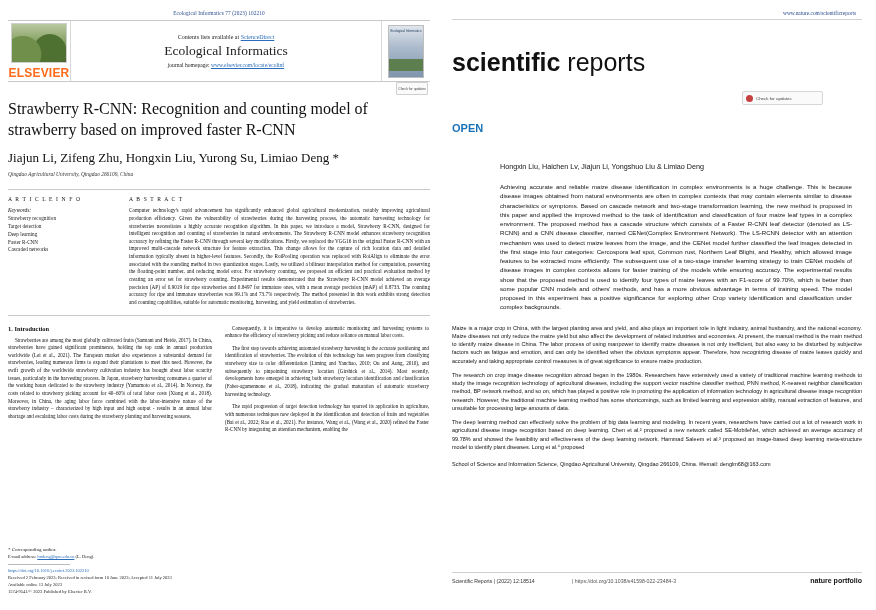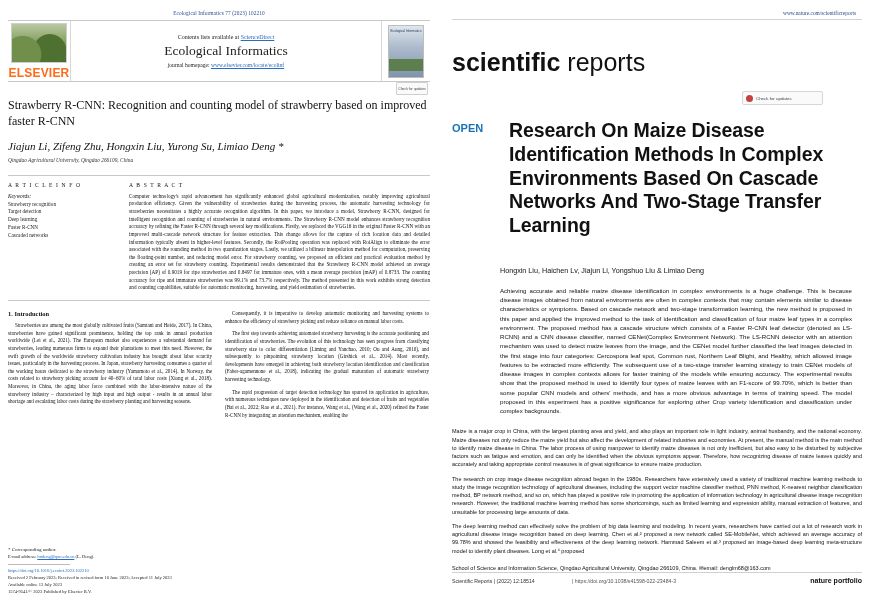--- a/index.html
+++ b/index.html
@@ -52,23 +52,23 @@
     font-family:"Liberation Sans", sans-serif;
   }
   .mh-cover .cv-band { position:absolute; left:0; right:0; bottom:6px; height:12px; background:#5d7f4f; }
   .crossmark {
     position:absolute; right:2px; top:74px; width:30px; height:11px;
     border:1px solid #cfcfcf; border-radius:1px; font-size:3.4px; color:#444;
     display:flex; align-items:center; justify-content:center;
     font-family:"Liberation Sans", sans-serif; background:#fafafa;
   }
   .art-title {
-    margin-top:16px; font-size:12px; line-height:1.32; color:#111;
-  }
-  .authors { margin-top:10px; font-size:11px; color:#111;font-style:italic; }
+    margin-top:16px; font-size:16px; line-height:1.32; color:#111;
+  }
+  .authors { margin-top:10px; font-size:13px; color:#111; }
   .affil { margin-top:5px; font-size:5.4px; color:#333; font-style:italic; }
   .rule { border-top:1px solid #c9c9c9; margin-top:12px; }
   .two-col { display:flex; gap:13px; margin-top:6px; }
   .col-info { width:108px; }
   .col-abs { flex:1; }
   .sec-head {
     font-size:5.6px; letter-spacing:1.1px; color:#111; font-family:"Liberation Serif", serif;
     margin-bottom:5px;
   }
   .kw-title { font-size:5.4px; font-style:italic; color:#111; margin-bottom:2px; }
@@ -97,21 +97,21 @@
     margin-top:28px; font-family:"Liberation Sans", sans-serif; font-size:25px; color:#111;
   }
   .r-brand b { font-weight:bold; }
   .r-brand span.reg { font-weight:normal; }
   .r-checkmark {
     margin-top:14px; margin-left:290px; width:76px; height:12px; border:1px solid #d6d6d6;
     border-radius:2px; background:#fafafa; display:flex; align-items:center; gap:3px;
     padding-left:3px; font-size:4.4px; color:#444; font-family:"Liberation Sans", sans-serif;
   }
   .r-check-dot { width:7px;height:7px;border-radius:50%;background:#c3423f; }
-  .r-titlewrap { display:flex; margin-top:14px; gap:17px; }
+  .r-titlewrap { display:flex; margin-top:14px; gap:24px; }
   .r-open { font-family:"Liberation Sans", sans-serif; font-size:11px; color:#1a73b7; font-weight:bold; padding-top:3px; width:40px; }
   .r-title {
     flex:1; font-family:"Liberation Sans", sans-serif; font-size:19.5px; line-height:1.22;
     color:#111; font-weight:bold; letter-spacing:-.1px;
   }
   .r-authors { margin-top:28px; margin-left:48px; font-family:"Liberation Sans", sans-serif; font-size:7.2px; color:#111; }
   .r-abs {
     margin-top:11px; margin-left:48px; width:352px; font-family:"Liberation Sans", sans-serif;
     font-size:6.1px; line-height:1.52; color:#111; text-align:justify;
   }
@@ -221,21 +221,20 @@
       <b>scientific</b><span class="reg"> reports</span>
     </div>
 
     <div class="r-checkmark">
       <span class="r-check-dot"></span>
       <span>Check for updates</span>
     </div>
 
     <div class="r-titlewrap">
       <div class="r-open">OPEN</div>
-      <div class="r-title">Research On Maize Disease Identification Methods In Complex Environments Based On Cascade Networks And Two-Stage Transfer Learning</div>
     </div>
 
     <div class="r-authors">Hongxin Liu, Haichen Lv, Jiajun Li, Yongshuo Liu &amp; Limiao Deng</div>
 
     <div class="r-abs">Achieving accurate and reliable maize disease identification in complex environments is a huge challenge. This is because disease images obtained from natural environments are often in complex contexts that may contain elements similar to disease characteristics or symptoms. Based on cascade network and two-stage transformation learning, the new method is proposed in this paper and applied the improved method to the task of identification and classification of four maize leaf types in a complex environment. The proposed method has a cascade structure which consists of a Faster R-CNN leaf detector (denoted as LS-RCNN) and a CNN disease classifier, named CENet(Complex Environment Network). The LS-RCNN detector with an attention mechanism was used to detect maize leaves from the image, and the CENet model further classified the leaf images detected in the first stage into four categories: Cercospora leaf spot, Common rust, Northern Leaf Blight, and Healthy, which allowed image features to be extracted more efficiently. The subsequent use of a two-stage transfer learning strategy to train CENet models of disease images in complex contexts allows for faster training of the models while ensuring accuracy. The experimental results show that the proposed method is used to identify four types of maize leaves with an F1-score of 99.70%, which is better than some popular CNN models and others' methods, and has a more obvious advantage in terms of training speed. The model proposed in this experiment has a positive significance for exploring other Crop variety identification and classification under complex backgrounds.</div>
 
     <div class="r-body">
       <p>Maize is a major crop in China, with the largest planting area and yield, and also plays an important role in light industry, animal husbandry, and the national economy. Maize diseases not only reduce the maize yield but also affect the development of related industries and economies. At present, the manual method is the main method to identify maize disease in China. The labor process of using manpower to identify maize diseases is not only inefficient, but also easy to be disturbed by subjective factors such as fatigue and emotion, and can only be identified when the obvious symptoms appear. Therefore, how recognizing disease of maize leaves quickly and accurately and taking appropriate control measures is of great significance to ensure maize production.</p>
       <p>The research on crop image disease recognition abroad began in the 1980s. Researchers have extensively used a variety of traditional machine learning methods to study the image recognition technology of agricultural diseases, including the support vector machine classifier method, PNN method, K-nearest neighbor classification method, BP network method, and so on, which has played a positive role in promoting the application of information technology in agricultural disease image recognition research. However, the traditional machine learning method has some shortcomings, such as limited learning and expression ability, manual extraction of features, and unsuitable for processing large amounts of data.</p>
       <p>The deep learning method can effectively solve the problem of big data learning and modeling. In recent years, researchers have carried out a lot of research work in agricultural disease image recognition based on deep learning. Chen et al.² proposed a new network called SE-MobileNet, which achieved an average accuracy of 99.78% and showed the feasibility and effectiveness of the deep learning network. Hammad Saleem et al.³ proposed an image-based deep learning meta-structure model to identify plant diseases. Long et al.⁴ proposed</p>

